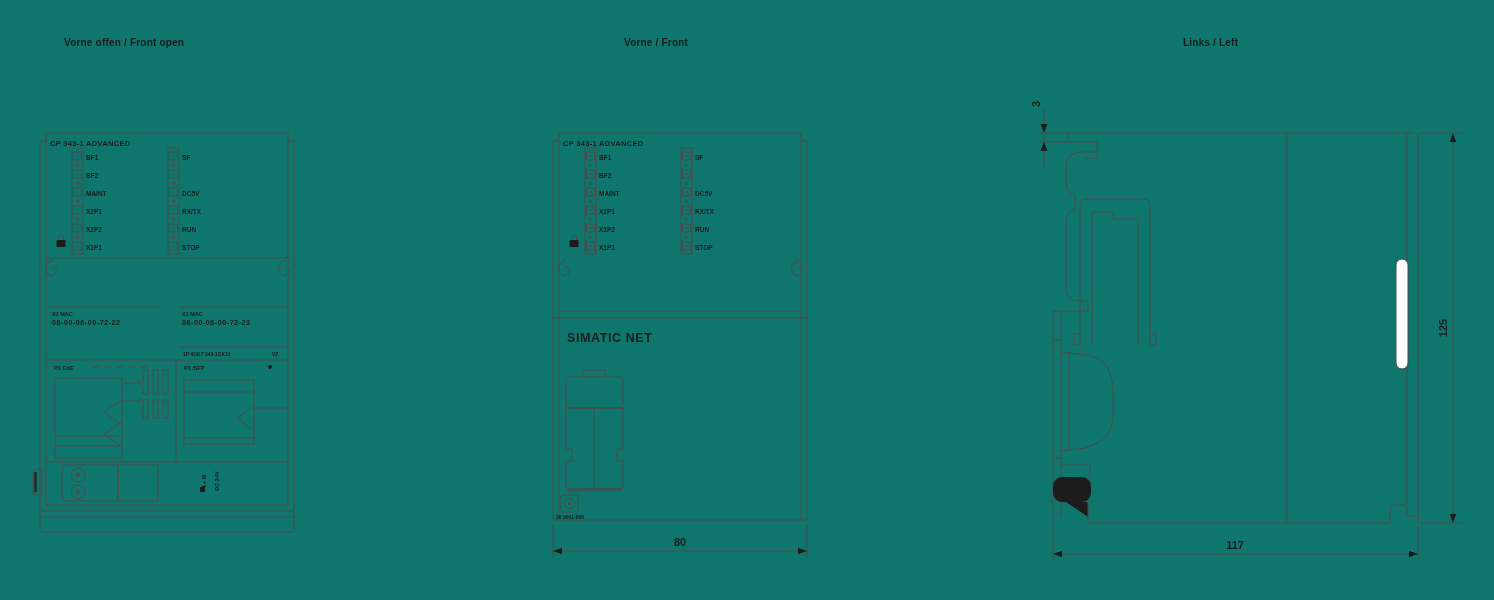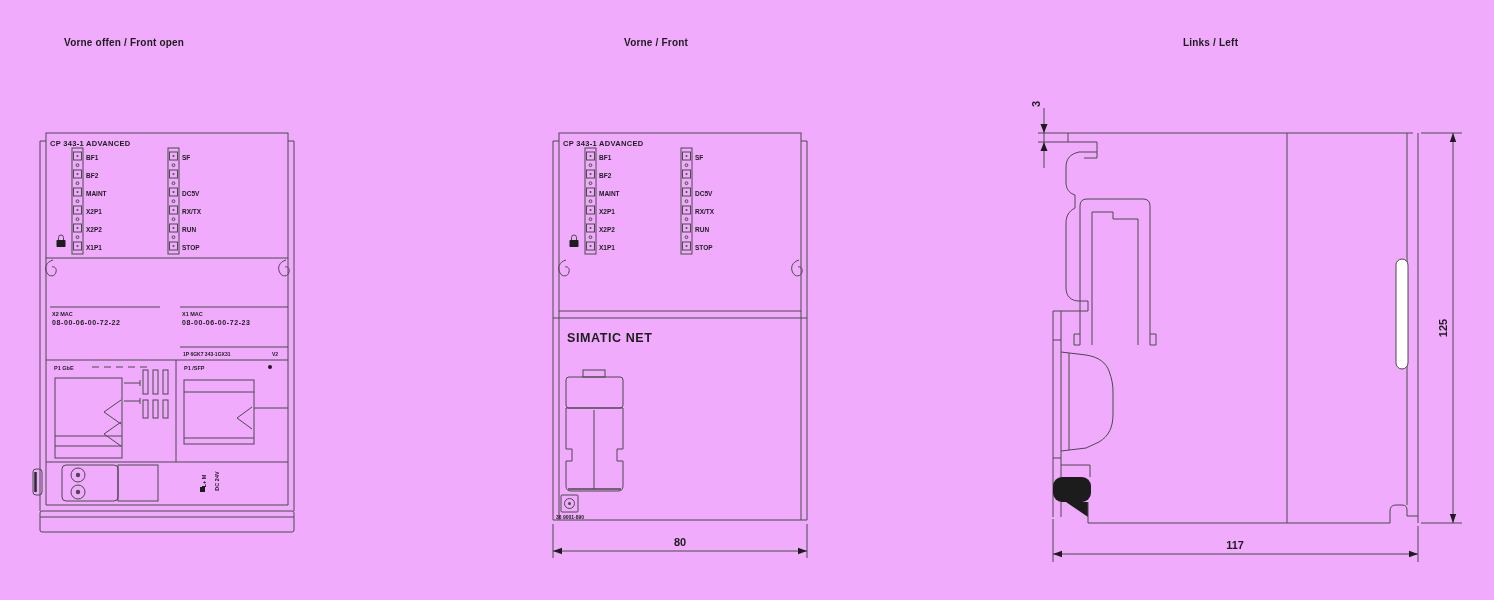--- a/index.html
+++ b/index.html
@@ -1,16 +1,16 @@
 <!DOCTYPE html>
 <html><head>
 <meta charset="utf-8">
 <style>
   html,body{margin:0;padding:0;background:#fff;}
-  .canvas{position:relative;width:1494px;height:600px;background:#f0abfc;overflow:hidden;
+  .canvas{position:relative;width:1494px;height:600px;background:#0f766e;overflow:hidden;
           font-family:"Liberation Sans",sans-serif;}
   svg text{fill:#1c1c1c;font-family:"Liberation Sans",sans-serif;}
   .ln{fill:none;stroke:#4a4a4a;stroke-width:1;}
   .lnb{fill:none;stroke:#4a4a4a;stroke-width:1.4;}
   .dash{fill:none;stroke:#4a4a4a;stroke-width:1;stroke-dasharray:7 5;}
   .fillink{fill:#1c1c1c;stroke:none;}
   .dot{fill:#4a4a4a;stroke:none;}
   .white{fill:#ffffff;}
   .title{font-size:10px;font-weight:bold;letter-spacing:.2px;}
   .model{font-size:7.5px;font-weight:bold;letter-spacing:.3px;}

